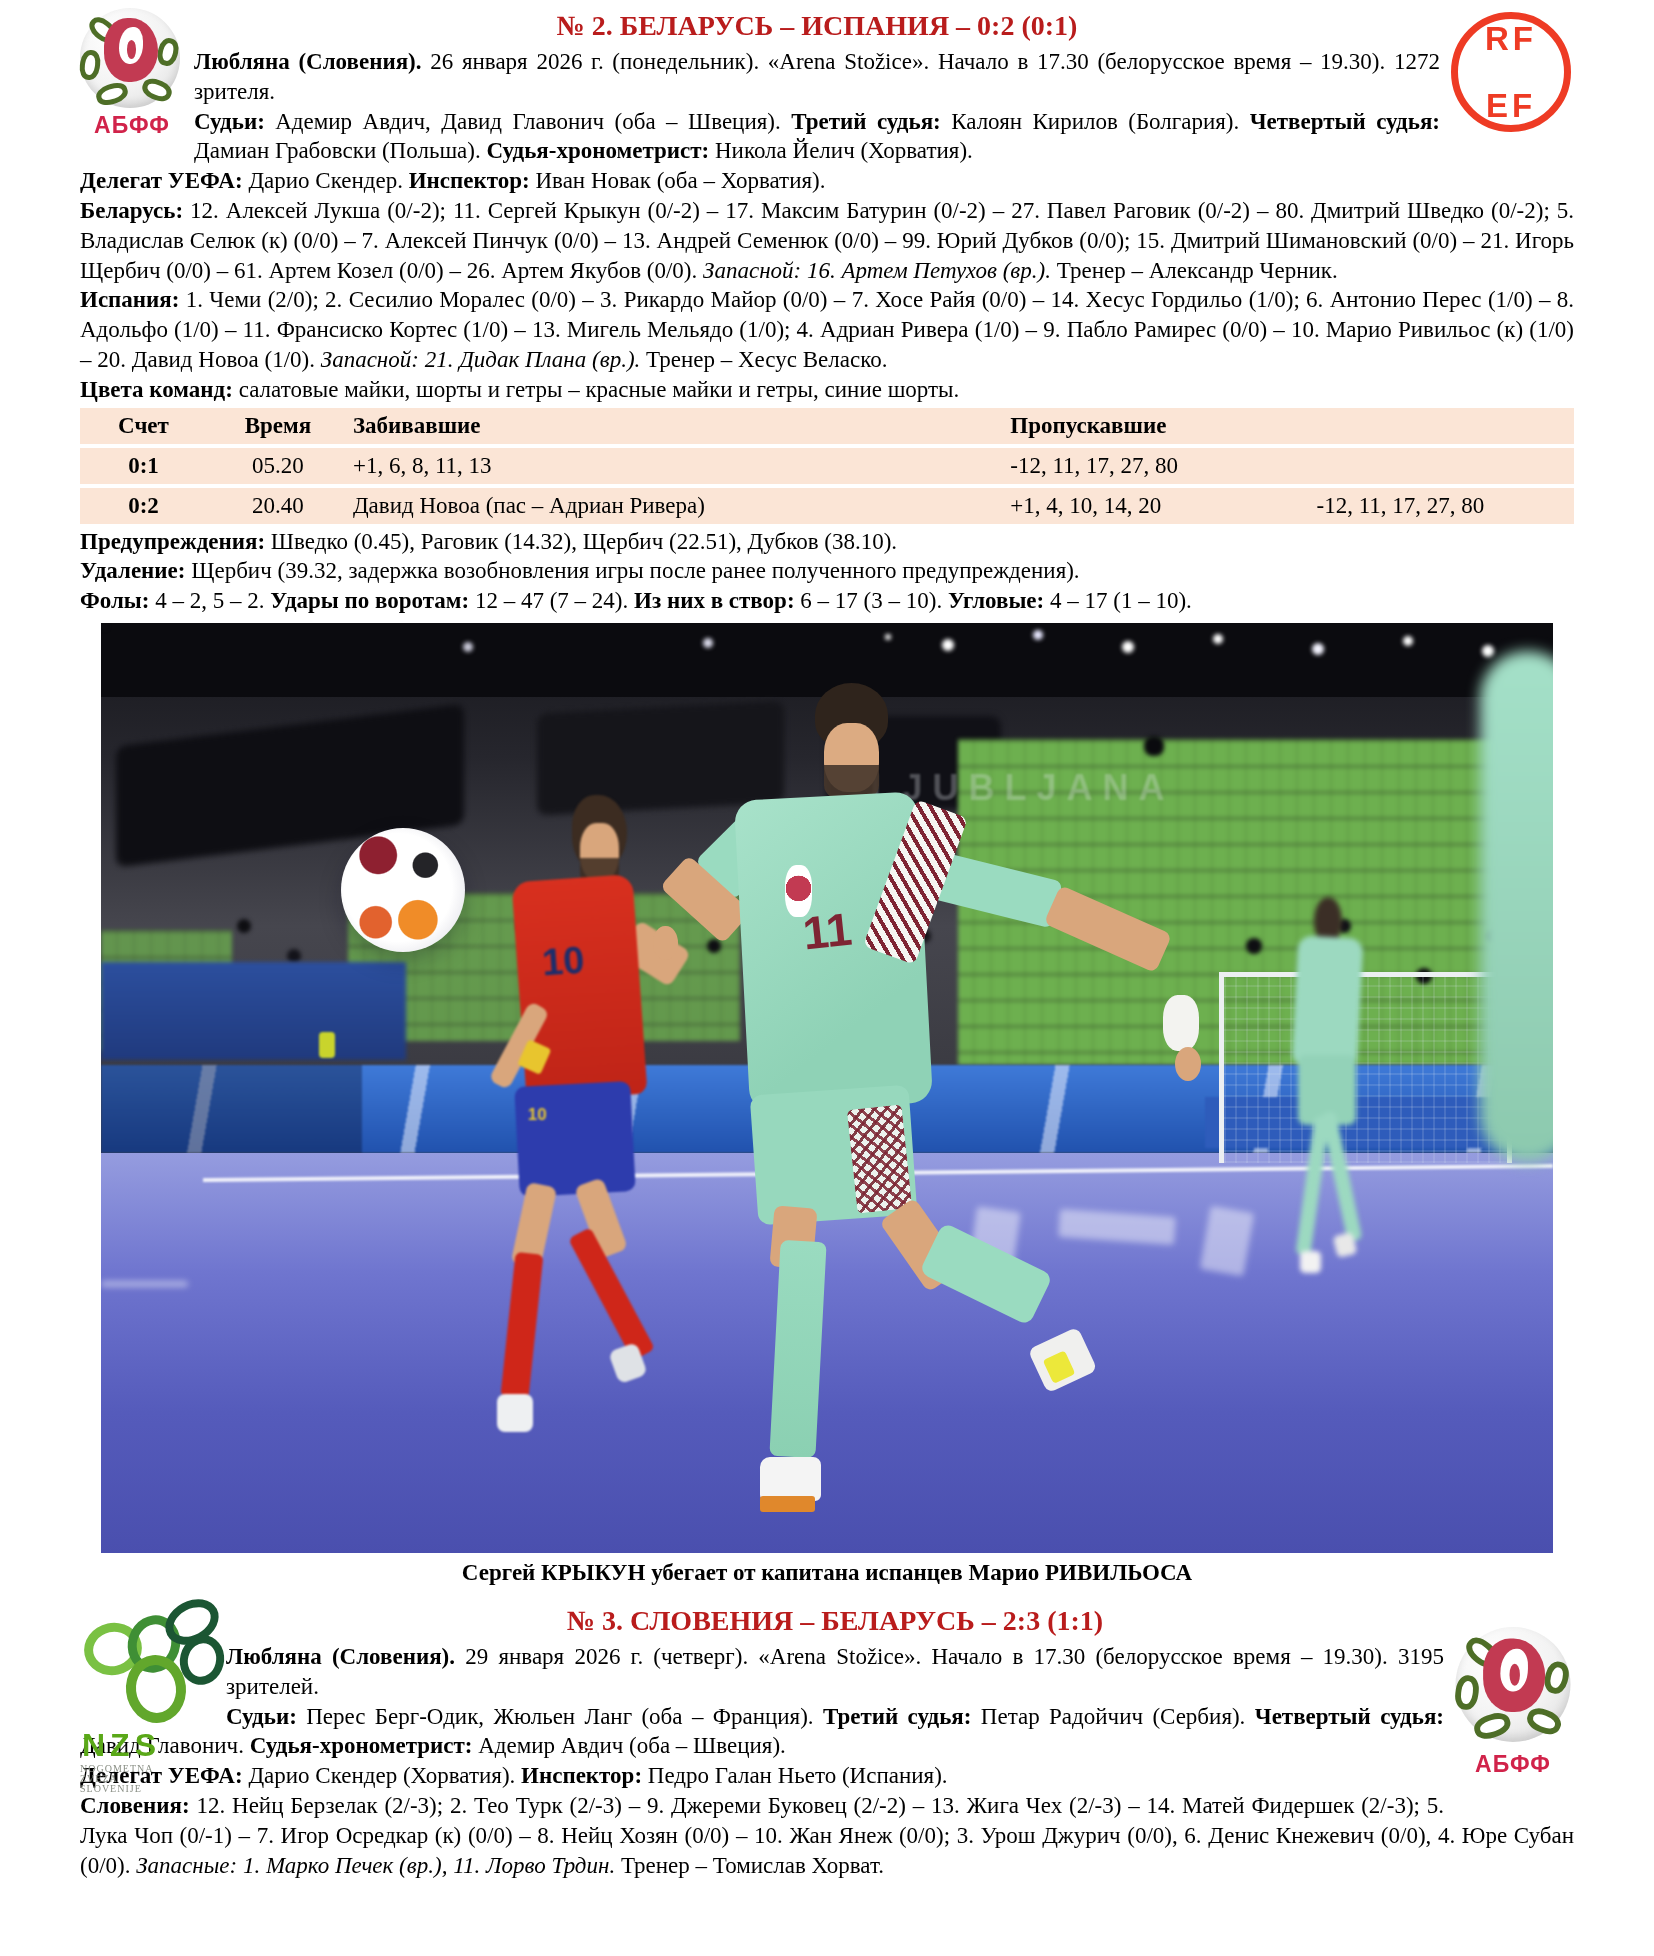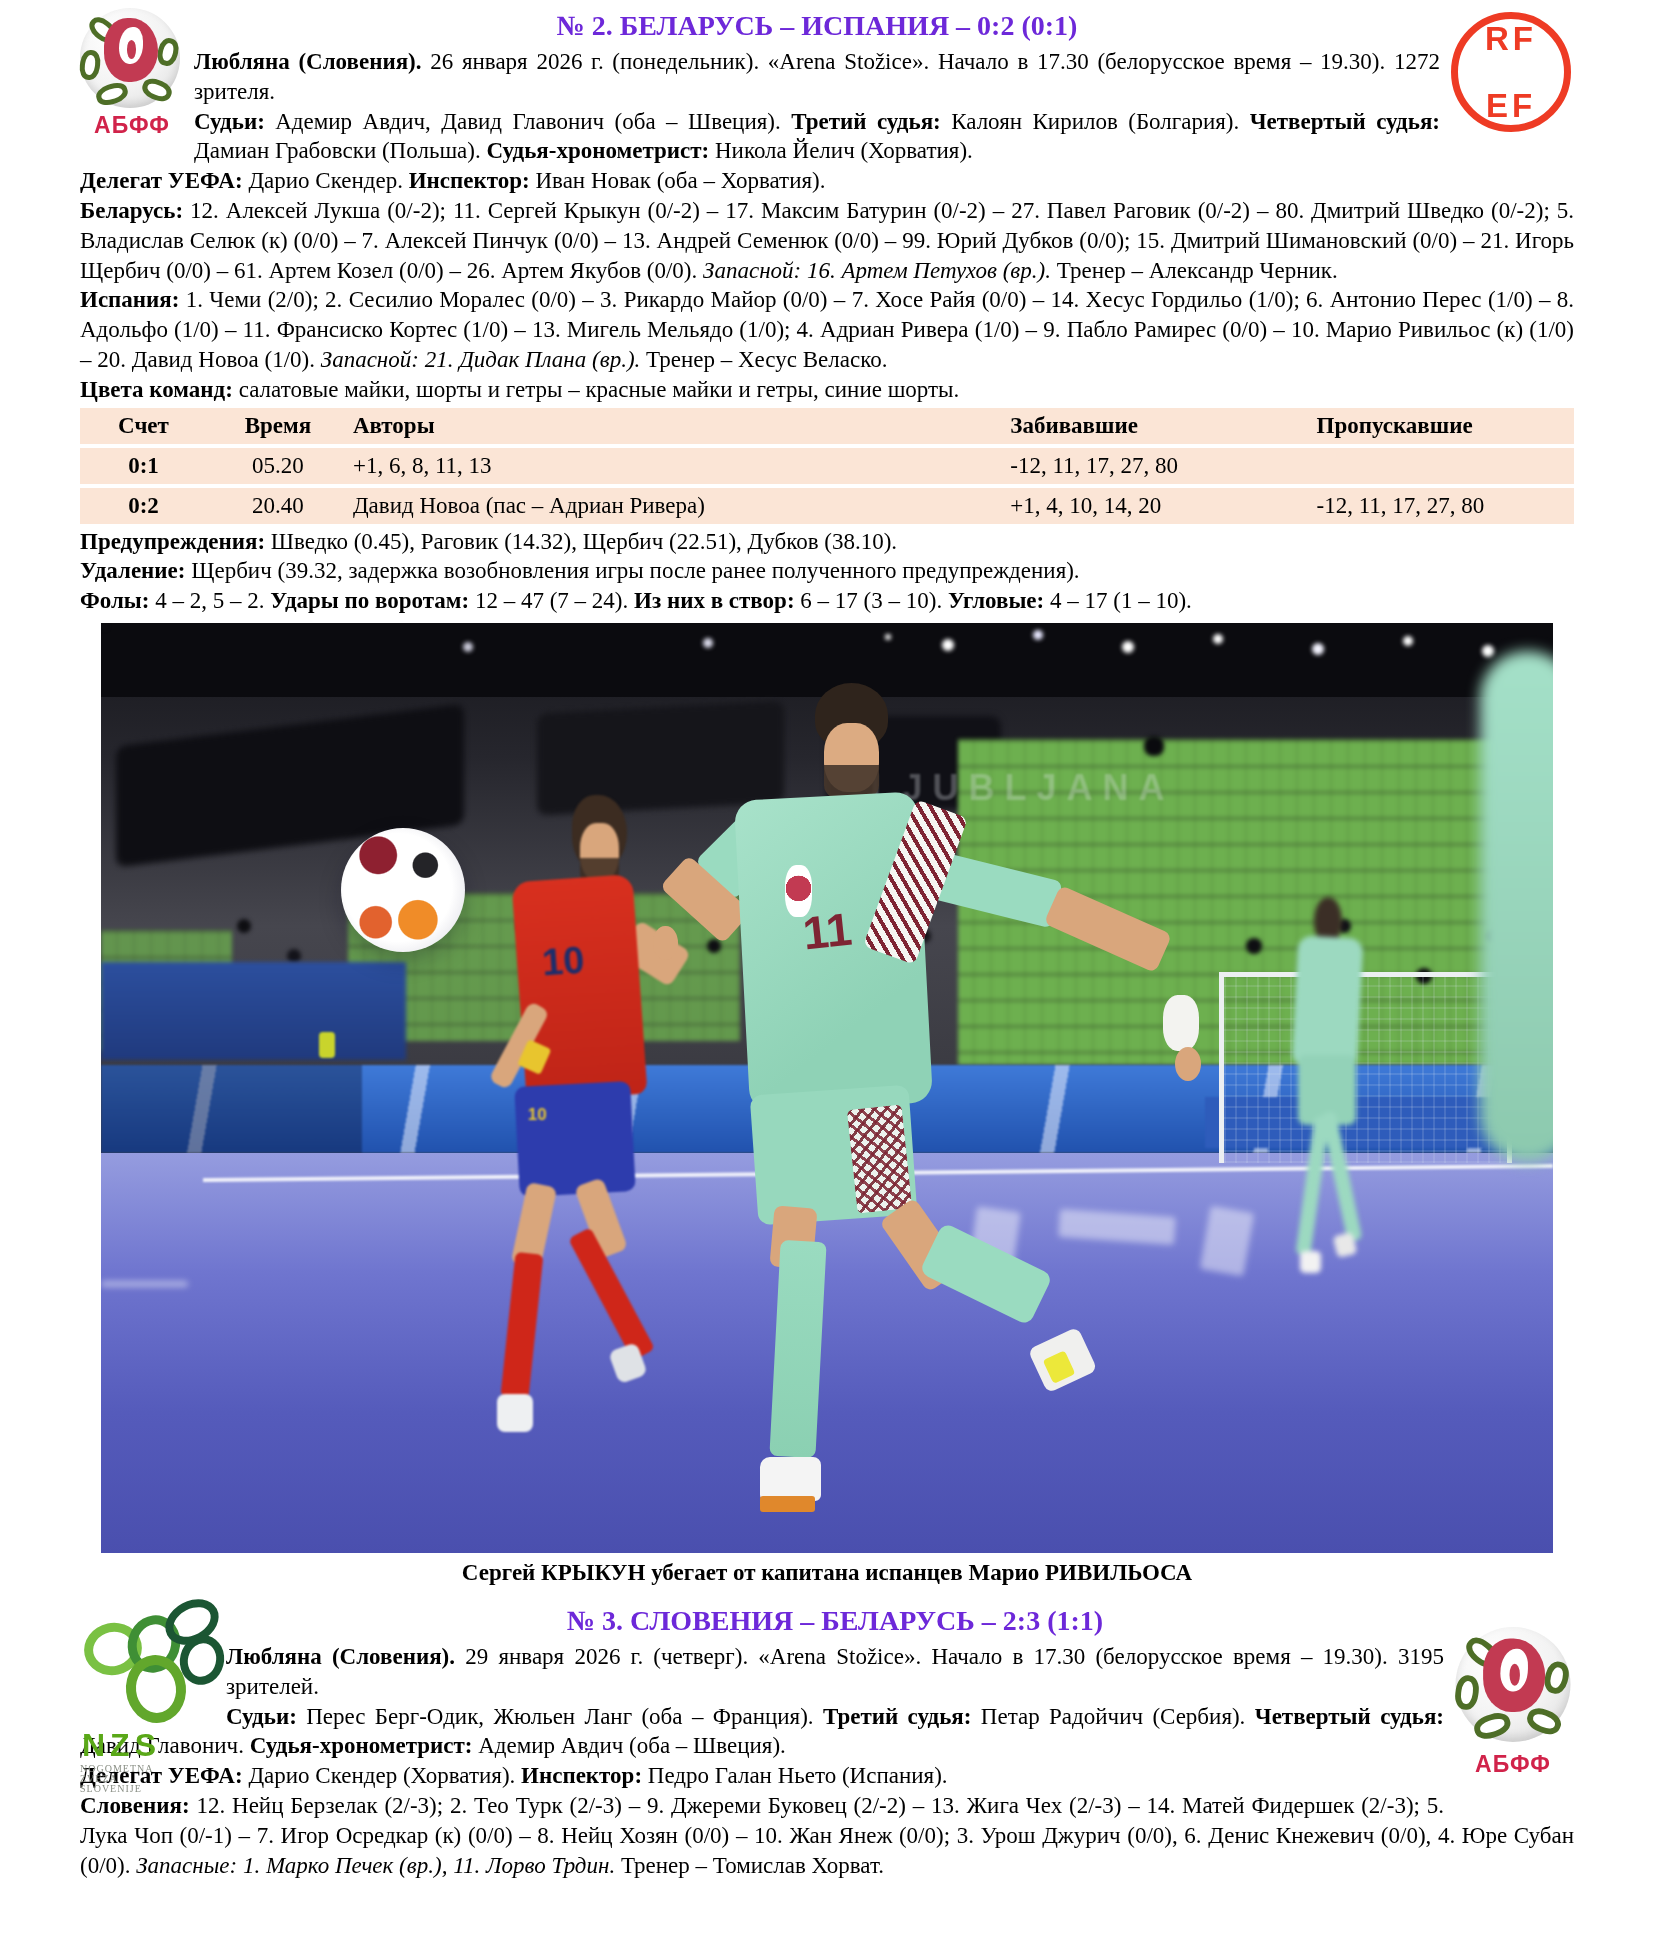--- a/index.html
+++ b/index.html
@@ -1,20 +1,20 @@
 <!DOCTYPE html>
 <html><head>
 <meta charset="utf-8">
 <style>
   html,body{margin:0;padding:0;background:#ffffff;}
   .page{position:relative;width:1654px;height:1956px;background:#fff;overflow:hidden;
         font-family:"Liberation Serif","DejaVu Serif",serif;color:#000;}
   .content{padding:6px 80px 0 80px;}
   
-  h1.match-title{margin:2px 0 3px 0;text-align:center;color:#6d28d9;font-size:28px;line-height:36px;font-weight:bold;}
+  h1.match-title{margin:2px 0 3px 0;text-align:center;color:#b91c1c;font-size:28px;line-height:36px;font-weight:bold;}
   p.jp{margin:0;font-size:23px;line-height:29.8px;text-align:justify;}
   .b{font-weight:bold;}
   .i{font-style:italic;}
   
   .f-left{float:left;width:104px;height:132px;margin:2px 10px 2px 0;position:relative;}
   .f-right{float:right;width:126px;height:128px;margin:2px 0 2px 8px;position:relative;}
   .f-left3{float:left;width:136px;height:126px;margin:0 10px 0 0;position:relative;}
   .f-right3{float:right;width:122px;height:196px;margin:0 0 0 8px;position:relative;}
   .abff{position:relative;width:100px;height:100px;}
   .abff .ball{position:absolute;inset:0;border-radius:50%;background:radial-gradient(circle at 35% 30%,#ffffff 0%,#f2f2f2 55%,#d9d9d9 100%);box-shadow:inset 0 -4px 8px rgba(0,0,0,.12);}
@@ -195,21 +195,20 @@
     <p class="jp"><span class="b">Беларусь:</span><span> 12. Алексей Лукша (0/-2); 11. Сергей Крыкун (0/-2) – 17. Максим Батурин (0/-2) – 27. Павел Раговик (0/-2) – 80. Дмитрий Шведко (0/-2); 5. Владислав Селюк (к) (0/0) – 7. Алексей Пинчук (0/0) – 13. Андрей Семенюк (0/0) – 99. Юрий Дубков (0/0); 15. Дмитрий Шимановский (0/0) – 21. Игорь Щербич (0/0) – 61. Артем Козел (0/0) – 26. Артем Якубов (0/0). </span><span class="i">Запасной: 16. Артем Петухов (вр.).</span><span> Тренер – Александр Черник.</span></p>
 
     <p class="jp"><span class="b">Испания:</span><span> 1. Чеми (2/0); 2. Сесилио Моралес (0/0) – 3. Рикардо Майор (0/0) – 7. Хосе Райя (0/0) – 14. Хесус Гордильо (1/0); 6. Антонио Перес (1/0) – 8. Адольфо (1/0) – 11. Франсиско Кортес (1/0) – 13. Мигель Мельядо (1/0); 4. Адриан Ривера (1/0) – 9. Пабло Рамирес (0/0) – 10. Марио Ривильос (к) (1/0) – 20. Давид Новоа (1/0). </span><span class="i">Запасной: 21. Дидак Плана (вр.).</span><span> Тренер – Хесус Веласко.</span></p>
 
     <p class="jp"><span class="b">Цвета команд:</span><span> салатовые майки, шорты и гетры – красные майки и гетры, синие шорты.</span></p>
 
     <div class="tbl">
       <div class="trow thead">
         <div class="tc c">Счет</div>
         <div class="tc c">Время</div>
-        <div class="tc">Авторы</div>
         <div class="tc">Забивавшие</div>
         <div class="tc">Пропускавшие</div>
       </div>
       <div class="trow">
         <div class="tc c b">0:1</div>
         <div class="tc c">05.20</div>
         <div class="tc">+1, 6, 8, 11, 13</div>
         <div class="tc">-12, 11, 17, 27, 80</div>
       </div>
       <div class="trow">

